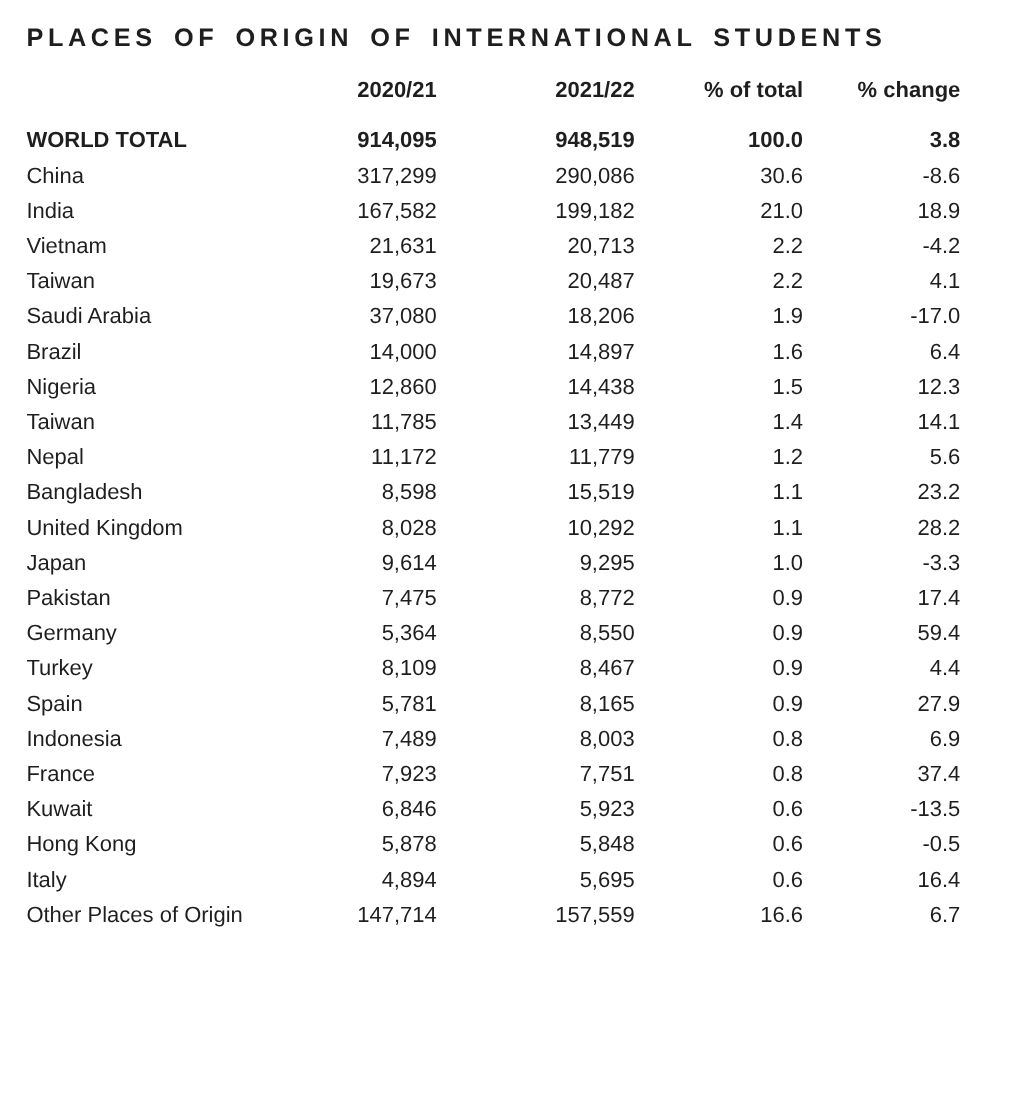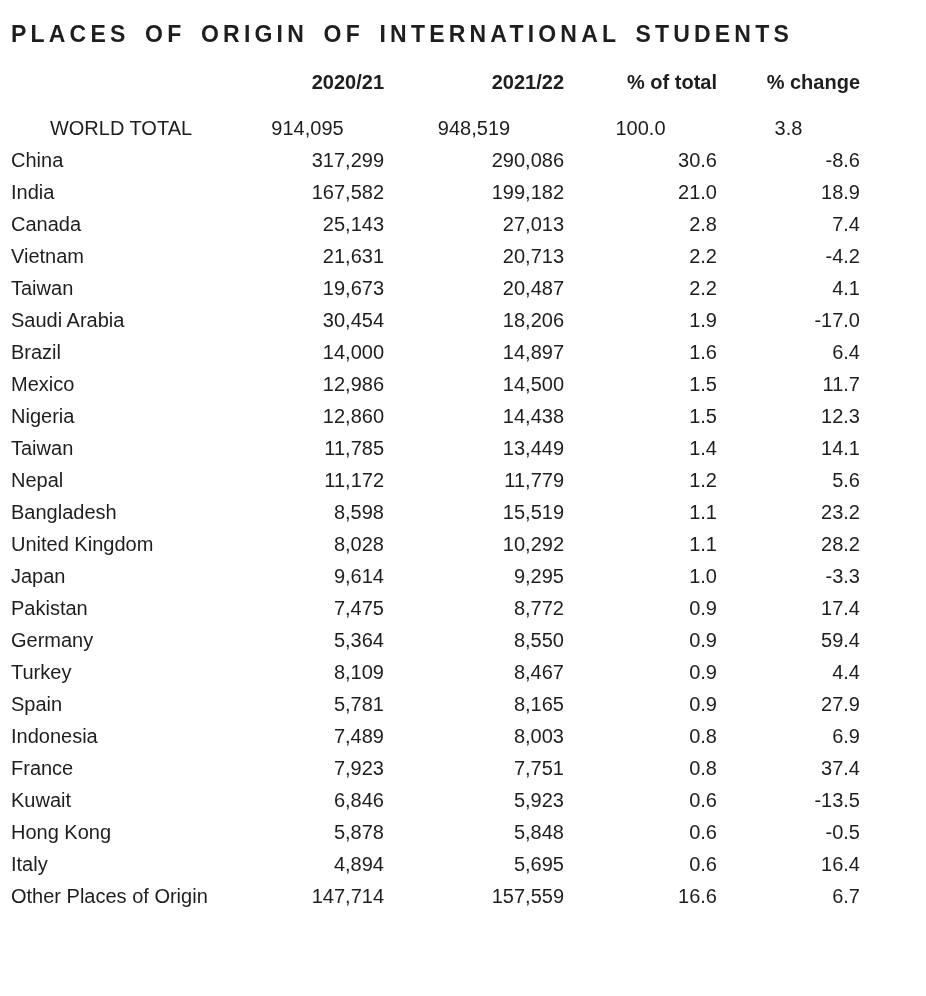--- a/index.html
+++ b/index.html
@@ -11,21 +11,21 @@
     width: 926px;
     height: 996px;
     font-family: "Liberation Sans", sans-serif;
     color: #1e1e1e;
     overflow: hidden;
   }
   .page {
     box-sizing: border-box;
     width: 926px;
     height: 996px;
-    padding: 20px 0 0 11px;
+    padding: 20px 0 0 24px;
   }
   .title {
     margin: 0 0 18px 0;
     font-size: 23px;
     font-weight: 700;
     letter-spacing: 4.2px;
     word-spacing: 5px;
     line-height: 28px;
     white-space: nowrap;
   }
@@ -47,21 +47,21 @@
     white-space: nowrap;
     overflow: hidden;
   }
   thead th {
     font-weight: 700;
     padding-bottom: 14px;
     vertical-align: top;
   }
   .label { text-align: left; }
   .num   { text-align: right; }
-  tr.bold td { font-weight: 400; text-align: center; }
+  tr.bold td { font-weight: 700; }
 </style>
 </head>
 <body>
 
 <div class="page">
   <h1 class="title">PLACES OF ORIGIN OF INTERNATIONAL STUDENTS</h1>
 
   <table class="data-table">
     <colgroup>
       <col class="c-label">
@@ -95,62 +95,48 @@
           <td class="num">-8.6</td>
         </tr>
         <tr>
           <td class="label">India</td>
           <td class="num">167,582</td>
           <td class="num">199,182</td>
           <td class="num">21.0</td>
           <td class="num">18.9</td>
         </tr>
         <tr>
-          <td class="label">Canada</td>
-          <td class="num">25,143</td>
-          <td class="num">27,013</td>
-          <td class="num">2.8</td>
-          <td class="num">7.4</td>
-        </tr>
-        <tr>
           <td class="label">Vietnam</td>
           <td class="num">21,631</td>
           <td class="num">20,713</td>
           <td class="num">2.2</td>
           <td class="num">-4.2</td>
         </tr>
         <tr>
           <td class="label">Taiwan</td>
           <td class="num">19,673</td>
           <td class="num">20,487</td>
           <td class="num">2.2</td>
           <td class="num">4.1</td>
         </tr>
         <tr>
           <td class="label">Saudi Arabia</td>
-          <td class="num">30,454</td>
+          <td class="num">37,080</td>
           <td class="num">18,206</td>
           <td class="num">1.9</td>
           <td class="num">-17.0</td>
         </tr>
         <tr>
           <td class="label">Brazil</td>
           <td class="num">14,000</td>
           <td class="num">14,897</td>
           <td class="num">1.6</td>
           <td class="num">6.4</td>
         </tr>
         <tr>
-          <td class="label">Mexico</td>
-          <td class="num">12,986</td>
-          <td class="num">14,500</td>
-          <td class="num">1.5</td>
-          <td class="num">11.7</td>
-        </tr>
-        <tr>
           <td class="label">Nigeria</td>
           <td class="num">12,860</td>
           <td class="num">14,438</td>
           <td class="num">1.5</td>
           <td class="num">12.3</td>
         </tr>
         <tr>
           <td class="label">Taiwan</td>
           <td class="num">11,785</td>
           <td class="num">13,449</td>

